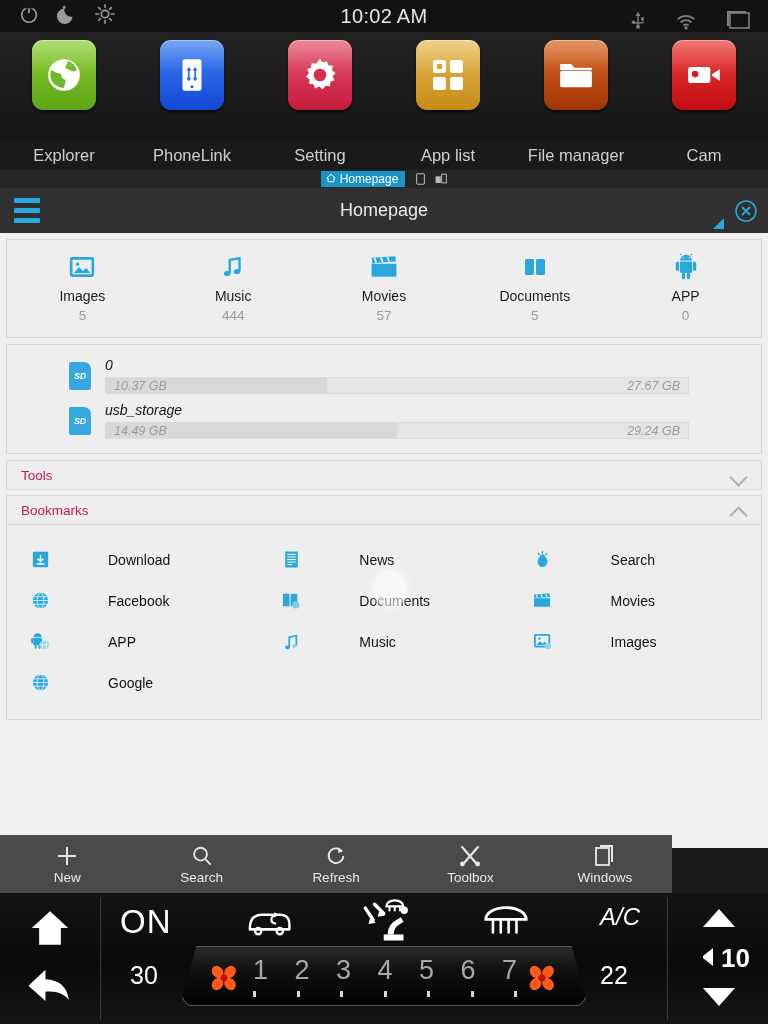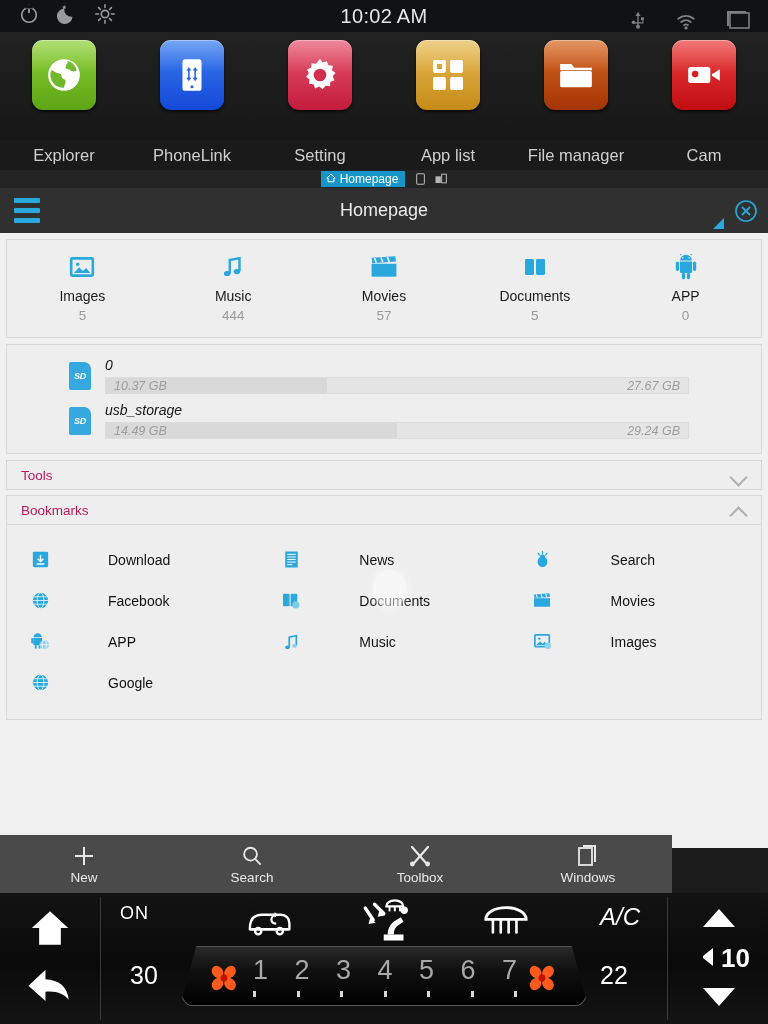--- a/index.html
+++ b/index.html
@@ -161,21 +161,21 @@
   
   .climate {
     position: absolute; left: 0; top: 893px; width: 768px; height: 131px;
     background: linear-gradient(180deg,#131313 0%, #0a0a0a 55%, #141414 100%);
   }
   .cl-divider { position: absolute; top: 4px; bottom: 4px; width: 1px; background: #3a3a3a; }
   .cl-navcol { position: absolute; left: 0; top: 0; width: 100px; height: 131px; }
   .nav-home { position: absolute; left: 28px; top: 14px; cursor: pointer; }
   .nav-back { position: absolute; left: 26px; top: 72px; cursor: pointer; }
 
-  .cl-on { position: absolute; left: 120px; top: 10px; color: #fff; font-size: 18px; letter-spacing: 1px; }
+  .cl-on { position: absolute; left: 120px; top: 10px; color: #fff; font-size: 33px; letter-spacing: 1px; }
   .cl-ac { position: absolute; left: 600px; top: 10px; color: #fff; font-size: 24px; font-style: italic; font-family: Liberation Sans, sans-serif; }
   .cl-ic-recirc { position: absolute; left: 245px; top: 12px; cursor: pointer; }
   .cl-ic-face   { position: absolute; left: 360px; top: 2px; cursor: pointer; }
   .cl-ic-defog  { position: absolute; left: 482px; top: 12px; cursor: pointer; }
 
   .temp-l { position: absolute; left: 130px; top: 68px; color: #fff; font-size: 25px; }
   .temp-r { position: absolute; left: 600px; top: 68px; color: #fff; font-size: 25px; }
 
   .fanpanel {
     position: absolute; left: 180px; top: 53px; width: 408px; height: 60px;
@@ -651,20 +651,29 @@
     <div class="tb-item">
       <div class="tb-ic">
         <svg width="22" height="22" viewBox="0 0 24 24">
             <circle cx="10.4" cy="10" r="7" fill="none" stroke="#e8e8e8" stroke-width="2"></circle>
             <line x1="15.6" y1="15.4" x2="21.4" y2="21.4" stroke="#e8e8e8" stroke-width="2"></line>
           </svg>
       </div>
       <div class="tb-label">Search</div>
     </div>
 
+    <div class="tb-item">
+      <div class="tb-ic">
+        <svg width="22" height="22" viewBox="0 0 24 24">
+            <path d="M18.6 7.2A8 8 0 1 0 20 12" fill="none" stroke="#e8e8e8" stroke-width="2"></path>
+            <path d="M14.4 2.6l4.8 4.8-4.8 1.4z" fill="#e8e8e8"></path>
+          </svg>
+      </div>
+      <div class="tb-label">Refresh</div>
+    </div>
 
     <div class="tb-item">
       <div class="tb-ic">
         <svg width="24" height="24" viewBox="0 0 24 24">
             <g stroke="#e8e8e8" stroke-width="2.2" stroke-linecap="round">
               <line x1="4" y1="3" x2="18" y2="19"></line>
               <line x1="20" y1="3" x2="6" y2="19"></line>
             </g>
             <circle cx="4.4" cy="20" r="2.4" fill="#e8e8e8"></circle>
             <circle cx="19.6" cy="20" r="2.4" fill="#e8e8e8"></circle>

